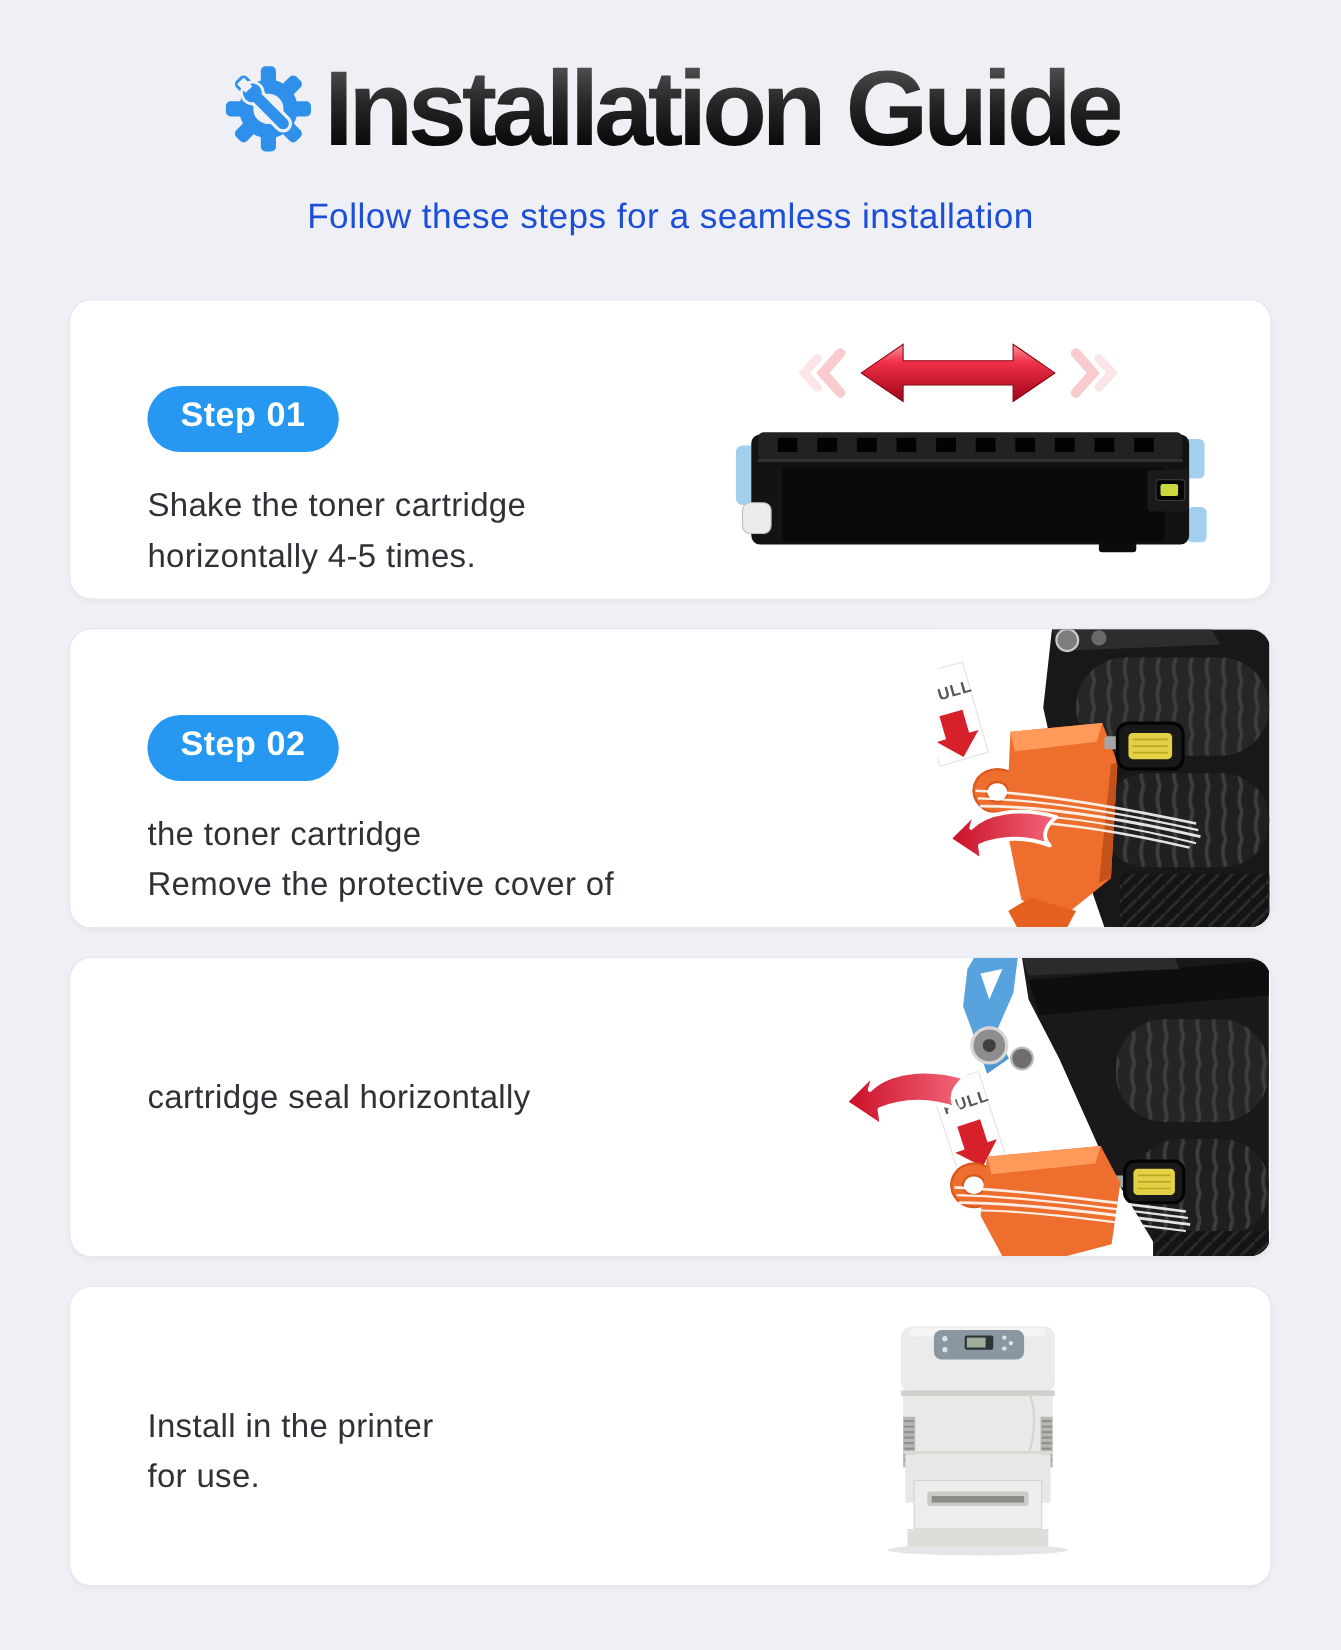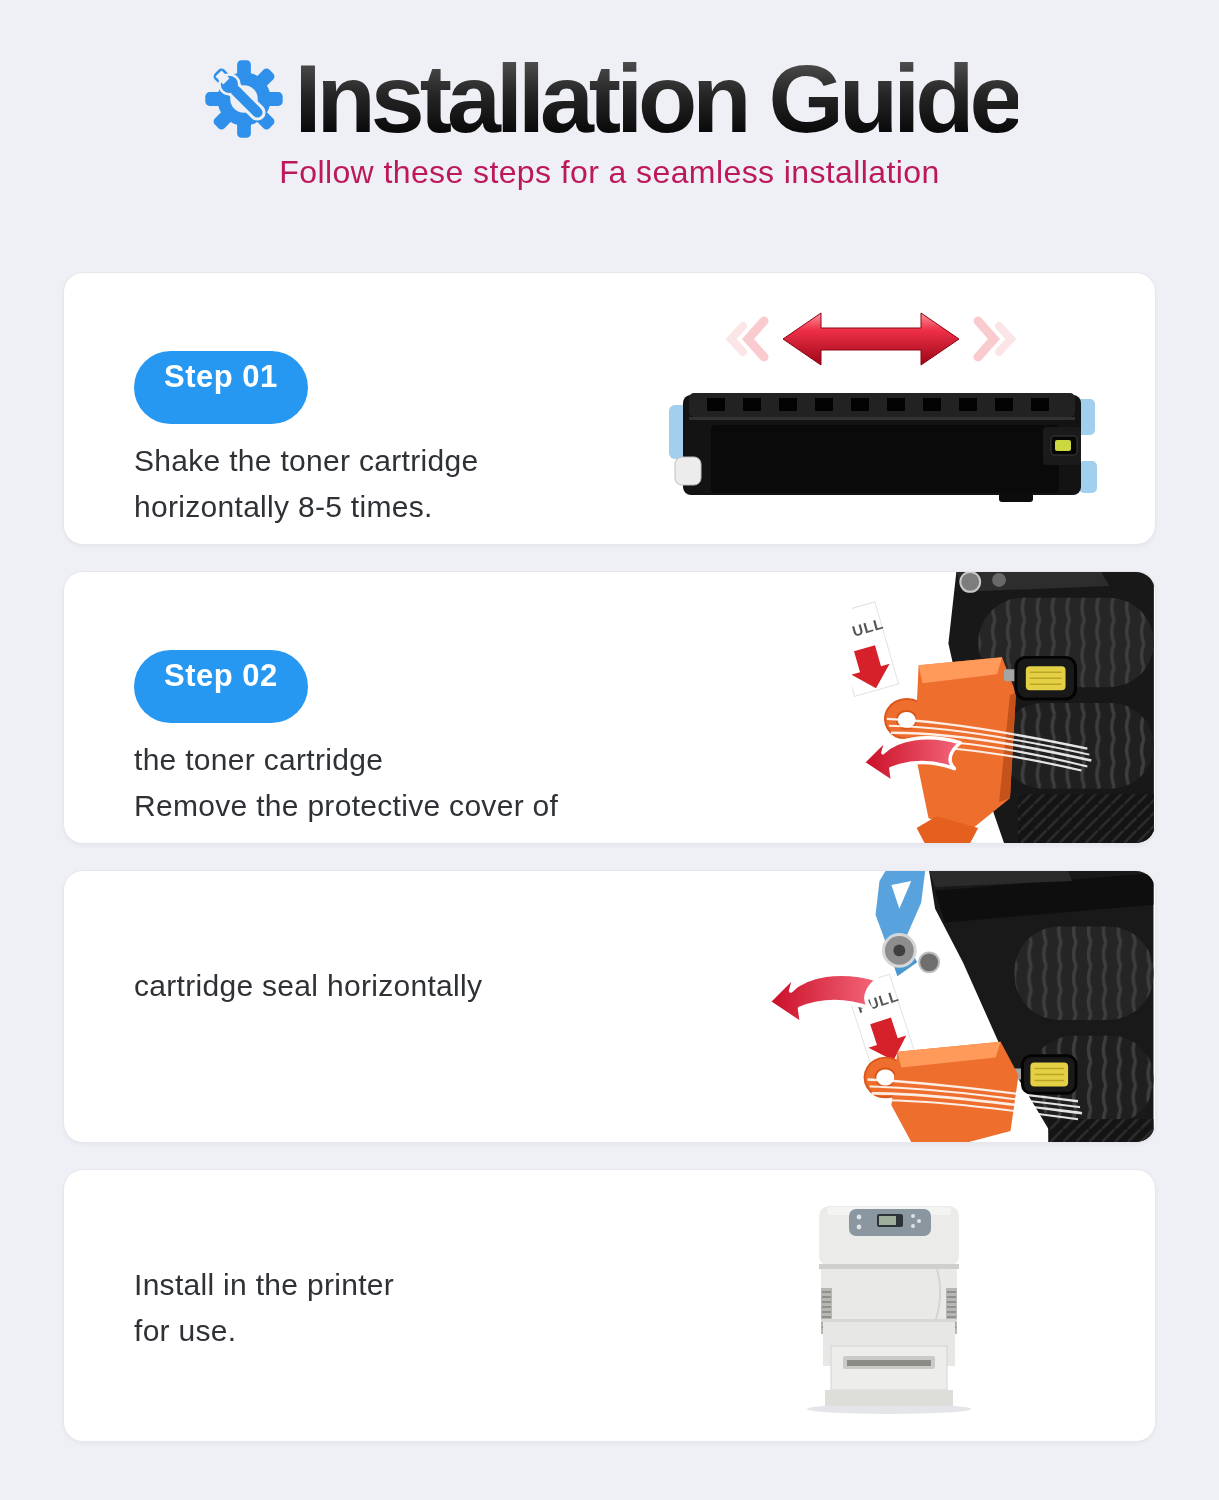--- a/index.html
+++ b/index.html
@@ -6,26 +6,26 @@
   body{width:1219px;height:1500px;background:var(--page-bg,#eef0f5);font-family:"Liberation Sans",sans-serif;overflow:hidden}
   .page{position:relative;width:1219px;height:1500px}
   .header{padding-top:48px;text-align:center}
   .title-row{display:flex;align-items:center;justify-content:center;gap:8px}
   .gear-icon{width:86px;height:86px;flex:0 0 auto}
   .gear-icon svg{width:86px;height:86px;display:block}
   .title{font-size:97px;font-weight:bold;letter-spacing:-5px;line-height:1.05;color:var(--title-dark,#141414);white-space:nowrap}
   @supports (-webkit-background-clip: text){
     .title{background:linear-gradient(180deg,#5d5d5d 0%,#262626 45%,#0a0a0a 82%);-webkit-background-clip:text;-webkit-text-fill-color:transparent}
   }
-  .subtitle{margin-top:4px;font-size:32px;color:#be185d;letter-spacing:.4px}
+  .subtitle{margin-top:28px;font-size:32px;color:#1d4ed8;letter-spacing:.4px}
   .steps{position:absolute;left:63px;top:272px;width:1093px}
   .card{position:relative;height:273px;margin-bottom:26px;background:var(--card-bg,#fff);border:1px solid var(--card-border,#e5e7ec);border-radius:20px;box-shadow:0 2px 4px rgba(25,35,60,.04)}
   .card-text{position:absolute;left:70px;top:78px;z-index:2}
-  .badge{display:inline-block;background:var(--accent-blue,#2698f2);color:#fff;font-weight:bold;font-size:31px;padding:8px 30px 29px;border-radius:999px;letter-spacing:.5px}
-  .desc{margin-top:14px;font-size:30px;line-height:46px;color:var(--body-text,#2e3135);letter-spacing:.3px}
+  .badge{display:inline-block;background:var(--accent-blue,#2698f2);color:#fff;font-weight:bold;font-size:31px;padding:8px 30px 16px;border-radius:999px;letter-spacing:.5px}
+  .desc{margin-top:26px;font-size:30px;line-height:46px;color:var(--body-text,#2e3135);letter-spacing:.3px}
   .dline{display:block}
   .art{position:absolute}
   .art-1{right:54px;top:36px;width:440px;height:205px}
   .photo{position:absolute;right:0;top:0;bottom:0;overflow:hidden;border-radius:0 19px 19px 0}
   .photo-2{width:303px}
   .photo-3{width:416px}
   .photo svg{display:block;width:100%;height:100%}
   .art-1 svg,.art-4 svg{display:block;width:100%;height:100%}
   .art-4{right:166px;top:28px;width:200px;height:218px}
 </style>
@@ -64,21 +64,21 @@
     <div class="subtitle">Follow these steps for a seamless installation</div>
   </div>
 
   <main class="steps">
 
     <section class="card">
       <div class="card-text">
         <div class="badge">Step 01</div>
         <p class="desc">
           <span class="dline">Shake the toner cartridge</span>
-          <span class="dline">horizontally 8-5 times.</span>
+          <span class="dline">horizontally 4-5 times.</span>
         </p>
       </div>
       <div class="art art-1">
         <svg viewBox="0 0 440 205">
           <defs>
             <linearGradient id="agrad" x1="0" y1="0" x2="0" y2="1">
               <stop offset="0" stop-color="#fa959c"></stop>
               <stop offset="0.32" stop-color="#ef3048"></stop>
               <stop offset="1" stop-color="#9d0517"></stop>
             </linearGradient>

